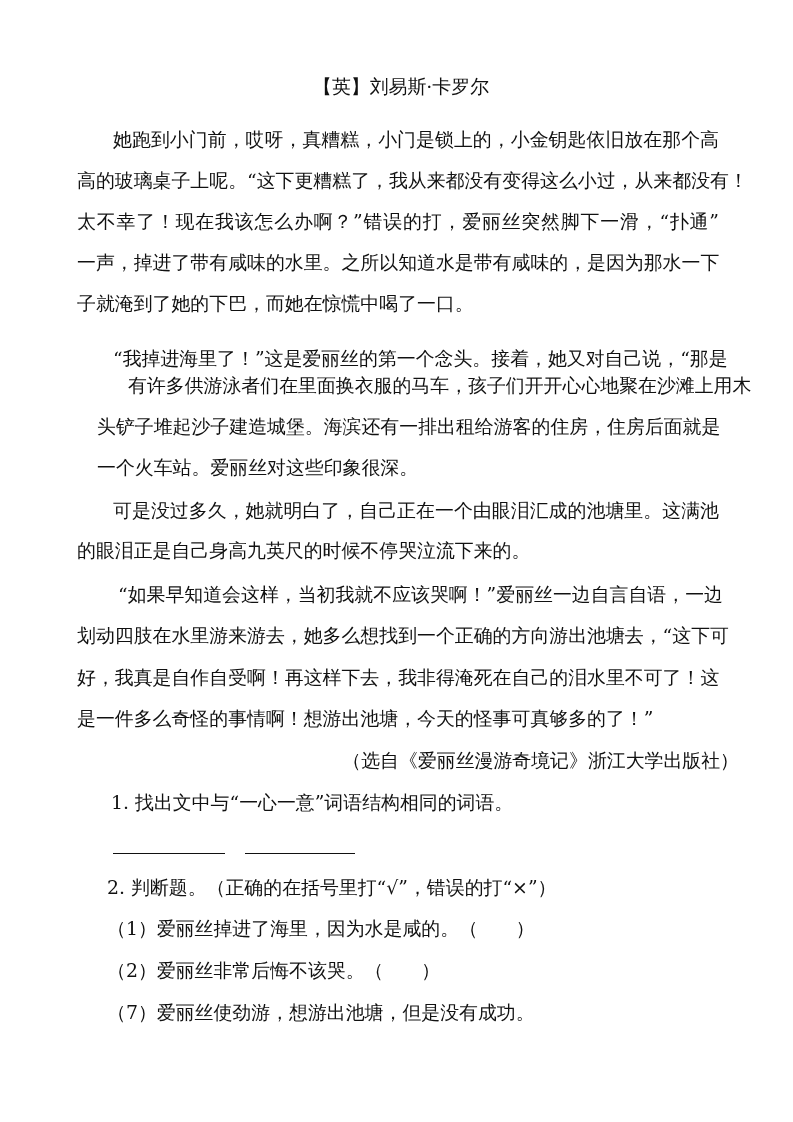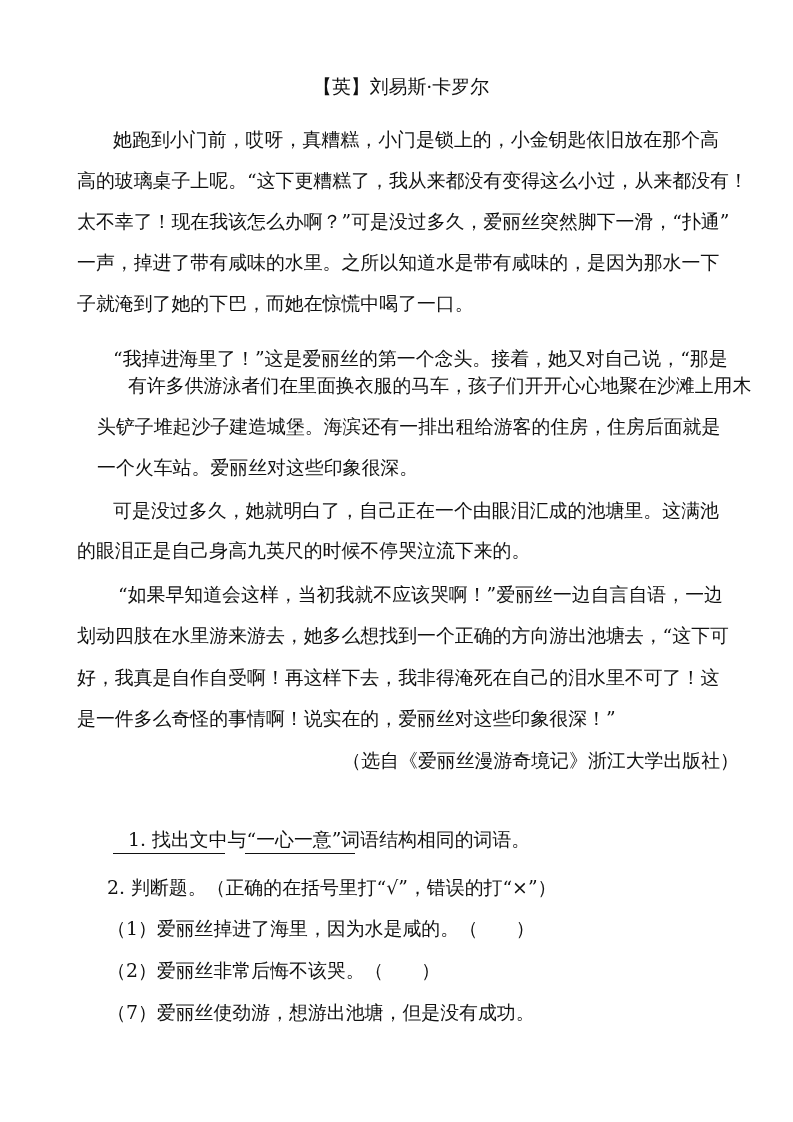--- a/index.html
+++ b/index.html
@@ -36,47 +36,47 @@
 </head>
 <body>
 
 <div>
 
   <div class="line title">【英】刘易斯·卡罗尔</div>
 
   <div>
     <div class="line" style="left:113px; top:127px; width:606px; text-align:justify; text-align-last:justify;">她跑到小门前，哎呀，真糟糕，小门是锁上的，小金钥匙依旧放在那个高</div>
     <div class="line" style="left:77px; top:168px; width:642px; text-align:justify; text-align-last:justify;">高的玻璃桌子上呢。“这下更糟糕了，我从来都没有变得这么小过，从来都没有！</div>
-    <div class="line" style="left:77px; top:209px; width:642px; text-align:justify; text-align-last:justify;">太不幸了！现在我该怎么办啊？”可是没过多久，爱丽丝突然脚下一滑，“扑通”</div>
+    <div class="line" style="left:77px; top:209px; width:642px; text-align:justify; text-align-last:justify;">太不幸了！现在我该怎么办啊？”错误的打，爱丽丝突然脚下一滑，“扑通”</div>
     <div class="line" style="left:77px; top:250px; width:642px; text-align:justify; text-align-last:justify;">一声，掉进了带有咸味的水里。之所以知道水是带有咸味的，是因为那水一下</div>
     <div class="line" style="left:77px; top:291px;">子就淹到了她的下巴，而她在惊慌中喝了一口。</div>
   </div>
 
   <div>
     <div class="line" style="left:113px; top:332px; width:606px; text-align:justify; text-align-last:justify;margin-top:14px;">“我掉进海里了！”这是爱丽丝的第一个念头。接着，她又对自己说，“那是</div>
     <div class="line" style="left:97px; top:373px; width:622px; text-align:justify; text-align-last:justify;margin-left:31px;">有许多供游泳者们在里面换衣服的马车，孩子们开开心心地聚在沙滩上用木</div>
     <div class="line" style="left:97px; top:414px; width:622px; text-align:justify; text-align-last:justify;">头铲子堆起沙子建造城堡。海滨还有一排出租给游客的住房，住房后面就是</div>
     <div class="line" style="left:97px; top:455px;">一个火车站。爱丽丝对这些印象很深。</div>
   </div>
 
   <div>
     <div class="line" style="left:113px; top:498px; width:606px; text-align:justify; text-align-last:justify;">可是没过多久，她就明白了，自己正在一个由眼泪汇成的池塘里。这满池</div>
     <div class="line" style="left:77px; top:538px;">的眼泪正是自己身高九英尺的时候不停哭泣流下来的。</div>
   </div>
 
   <div>
     <div class="line" style="left:118px; top:582px; width:601px; text-align:justify; text-align-last:justify;">“如果早知道会这样，当初我就不应该哭啊！”爱丽丝一边自言自语，一边</div>
     <div class="line" style="left:77px; top:623px; width:642px; text-align:justify; text-align-last:justify;">划动四肢在水里游来游去，她多么想找到一个正确的方向游出池塘去，“这下可</div>
     <div class="line" style="left:77px; top:665px; width:642px; text-align:justify; text-align-last:justify;">好，我真是自作自受啊！再这样下去，我非得淹死在自己的泪水里不可了！这</div>
-    <div class="line" style="left:77px; top:706px;">是一件多么奇怪的事情啊！说实在的，爱丽丝对这些印象很深！”</div>
+    <div class="line" style="left:77px; top:706px;">是一件多么奇怪的事情啊！想游出池塘，今天的怪事可真够多的了！”</div>
   </div>
 
   <div class="line" style="left:290px; top:748px; width:449px; text-align:right;">（选自《爱丽丝漫游奇境记》浙江大学出版社）</div>
 
-  <div class="line" style="left:128px; top:790px;margin-top:37px;">1. 找出文中与“一心一意”词语结构相同的词语。</div>
+  <div class="line" style="left:111px; top:790px;">1. 找出文中与“一心一意”词语结构相同的词语。</div>
   <div class="blank" style="left:113px; top:853px; width:112px;"></div>
   <div class="blank" style="left:245px; top:853px; width:110px;"></div>
 
   <div class="line" style="left:107px; top:875px;">2. 判断题。（正确的在括号里打“√”，错误的打“×”）</div>
   <div class="line" style="left:107px; top:916px;">（1）爱丽丝掉进了海里，因为水是咸的。（　　）</div>
   <div class="line" style="left:107px; top:958px;text-align:center;">（2）爱丽丝非常后悔不该哭。（　　）</div>
   <div class="line" style="left:107px; top:1000px;">（7）爱丽丝使劲游，想游出池塘，但是没有成功。</div>
 
 </div>
 

